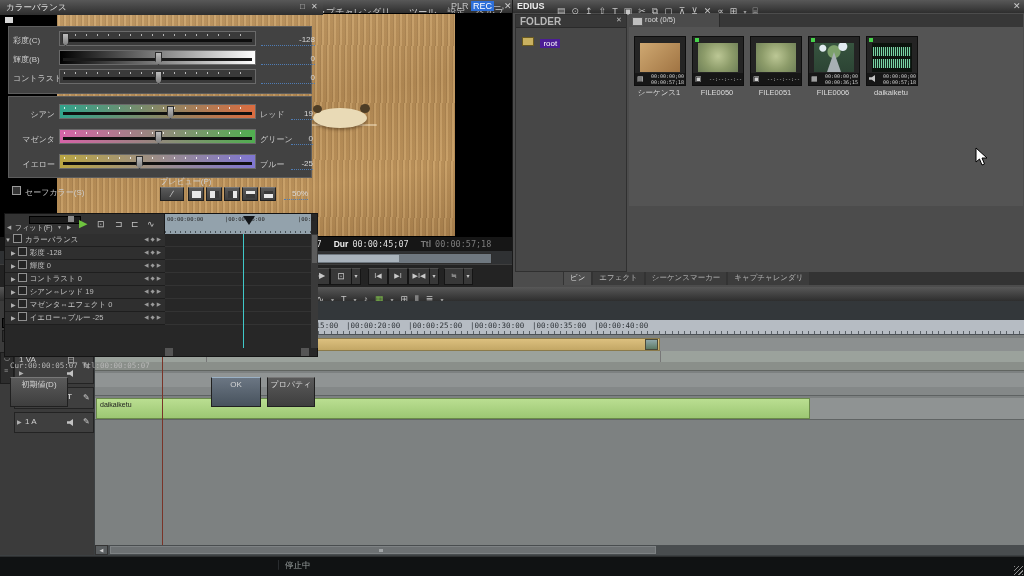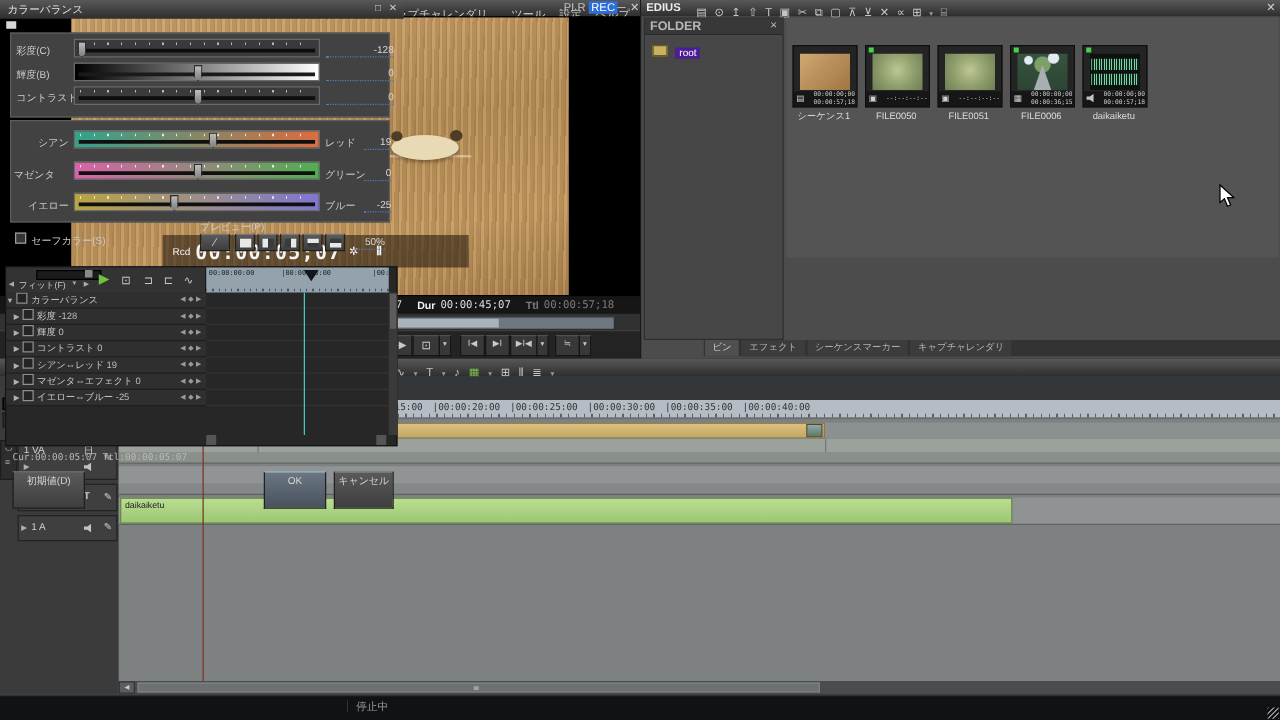--- a/index.html
+++ b/index.html
@@ -97,26 +97,20 @@
         <span class="wake" style="left:120px;top:162px;width:75px;"></span>
         <div class="duck" style="left:78px;top:24px;width:46px;height:16px;">
             <span style="position:absolute;right:-2px;top:-3px;width:9px;height:8px;border-radius:50%;background:#4d3d26;"></span>
           </div>
         <div class="duck" style="left:256px;top:94px;width:54px;height:20px;">
             <span style="position:absolute;right:-3px;top:-4px;width:10px;height:9px;border-radius:50%;background:#4d3d26;"></span>
           </div>
         <div class="duck" style="left:135px;top:142px;width:46px;height:17px;">
             <span style="position:absolute;left:-2px;top:-3px;width:9px;height:8px;border-radius:50%;background:#4d3d26;"></span>
           </div>
-        <div class="p ovl">
-          <span style="font-size:8px;margin:0 4px 0 8px;">Rcd</span>
-          <span class="mono" style="font-size:16px;font-weight:bold;letter-spacing:1px;">00:00:05;07</span>
-          <span style="font-size:9px;margin-left:6px;">✲</span>
-          <span style="font-size:10px;font-weight:bold;margin-left:14px;">Ⅱ</span>
-        </div>
       </div>
     </div>
 
     <div class="p" style="left:0;top:237px;width:512px;height:14px;background:#161616;display:flex;align-items:center;padding-left:80px;box-sizing:border-box;gap:4px;">
       <span class="stat-lbl">Cur</span>
         <span class="stat-val mono">00:00:05;07</span>
       <span class="stat-lbl" style="margin-left:8px;">In</span>
         <span class="stat-val mono">00:00:00;00</span>
       <span class="stat-lbl" style="margin-left:8px;">Out</span>
         <span class="stat-val mono">00:00:45;07</span>
@@ -170,20 +164,26 @@
         <span class="p" style="left:4px;top:1px;font-size:10px;color:#b8b8b8;font-weight:bold;">FOLDER</span>
         <span class="p" style="left:100px;top:1px;font-size:7px;color:#bbb;">✕</span>
       </div>
       <div class="p" style="left:6px;top:17px;white-space:nowrap;">
         <span style="display:inline-block;width:10px;height:7px;background:#c9b160;border:1px solid #6a5a20;vertical-align:middle;"></span>
         <span style="font-size:8px;color:#fff;background:#4c1d95;padding:0 3px;margin-left:2px;">root</span>
       </div>
     </div>
 
     <div class="p" style="left:116px;top:14px;width:394px;height:192px;background:#545454;">
+      <div class="p" style="left:0;top:0;width:394px;height:13px;background:#373737;">
+        <span class="p" style="left:0;top:0;width:90px;height:13px;background:#4b4b4b;border-right:1px solid #2a2a2a;">
+          <span style="position:absolute;left:3px;top:3px;width:9px;height:7px;background:#bfbfbf;border:1px solid #555;"></span>
+          <span style="position:absolute;left:16px;top:1px;font-size:7.5px;color:#d8d8d8;">root (0/5)</span>
+        </span>
+      </div>
 
       <div class="clip-card" style="left:5px;top:22px;">
         <div class="cimg t0"></div>
         <div class="cinfo">
             <span style="position:absolute;left:2px;top:2px;font-size:7px;color:#cfcfcf;">▤</span>
           <div class="ctc mono"><span>00:00:00;00</span><br><span>00:00:57;18</span></div>
           </div>
       </div>
       <div class="clip-name" style="left:3px;top:74px;">シーケンス1</div>
 
@@ -385,21 +385,21 @@
     <div class="grp" style="left:8px;top:96px;width:302px;height:80px;">
       <span class="dlbl" style="left:2px;top:12px;width:44px;text-align:right;">シアン</span>
       <div class="sframe" style="left:50px;top:7px;width:197px;background:linear-gradient(90deg,#31a38c,#db6c40);">
         <span class="ticks" style="background:repeating-linear-gradient(90deg,rgba(255,255,255,.8) 0 1px,transparent 1px 11px);"></span>
         <span class="sbar" style="background:#101010;"></span>
         <span class="handle" style="left:107px;"></span>
       </div>
       <span class="dlbl" style="left:251px;top:12px;">レッド</span>
       <span class="dval" style="left:282px;top:12px;width:22px;">19</span>
 
-      <span class="dlbl" style="left:2px;top:37px;width:44px;text-align:left;">マゼンタ</span>
+      <span class="dlbl" style="left:2px;top:37px;width:44px;text-align:right;">マゼンタ</span>
       <div class="sframe" style="left:50px;top:32px;width:197px;background:linear-gradient(90deg,#d763a8,#50ae50);">
         <span class="ticks" style="background:repeating-linear-gradient(90deg,rgba(255,255,255,.8) 0 1px,transparent 1px 11px);"></span>
         <span class="sbar" style="background:#101010;"></span>
         <span class="handle" style="left:95px;"></span>
       </div>
       <span class="dlbl" style="left:251px;top:37px;">グリーン</span>
       <span class="dval" style="left:282px;top:37px;width:22px;">0</span>
 
       <span class="dlbl" style="left:2px;top:62px;width:44px;text-align:right;">イエロー</span>
       <div class="sframe" style="left:50px;top:57px;width:197px;background:linear-gradient(90deg,#b9a542,#7f76d1);">
@@ -479,21 +479,21 @@
         </span>
       <span class="p" style="left:160px;top:134px;width:8px;height:8px;background:#555;"></span>
       <span class="p" style="left:296px;top:134px;width:8px;height:8px;background:#555;"></span>
     </div>
 
     <span class="p mono" style="left:10px;top:361px;font-size:7.5px;color:#b8b8b8;">Cur:00:00:05:07</span>
     <span class="p mono" style="left:82px;top:361px;font-size:7.5px;color:#b8b8b8;">Ttl:00:00:05:07</span>
 
     <span class="dbtn" style="left:10px;top:377px;width:58px;">初期値(D)</span>
     <span class="dbtn" style="left:211px;top:377px;width:50px;background:linear-gradient(#6b7683,#47525d);border-top-color:#9ab0c4;">OK</span>
-    <span class="dbtn" style="left:267px;top:377px;width:48px;">キャンセル</span>
+    <span class="dbtn" style="left:267px;top:377px;width:48px;">プロパティ</span>
     <span class="p" style="right:1px;bottom:1px;width:9px;height:9px;background:repeating-linear-gradient(135deg,#8a8a8a 0 1px,transparent 1px 3px);"></span>
   </div>
 
   <svg class="p" style="left:975px;top:147px;z-index:50;" width="14" height="20">
     <polygon points="1,1 1,15 4.5,12 7,18 9.5,17 7,11 12,11" fill="#ffffff" stroke="#000000" stroke-width="1"></polygon>
   </svg>
 
 </div>
 
 </body></html>

